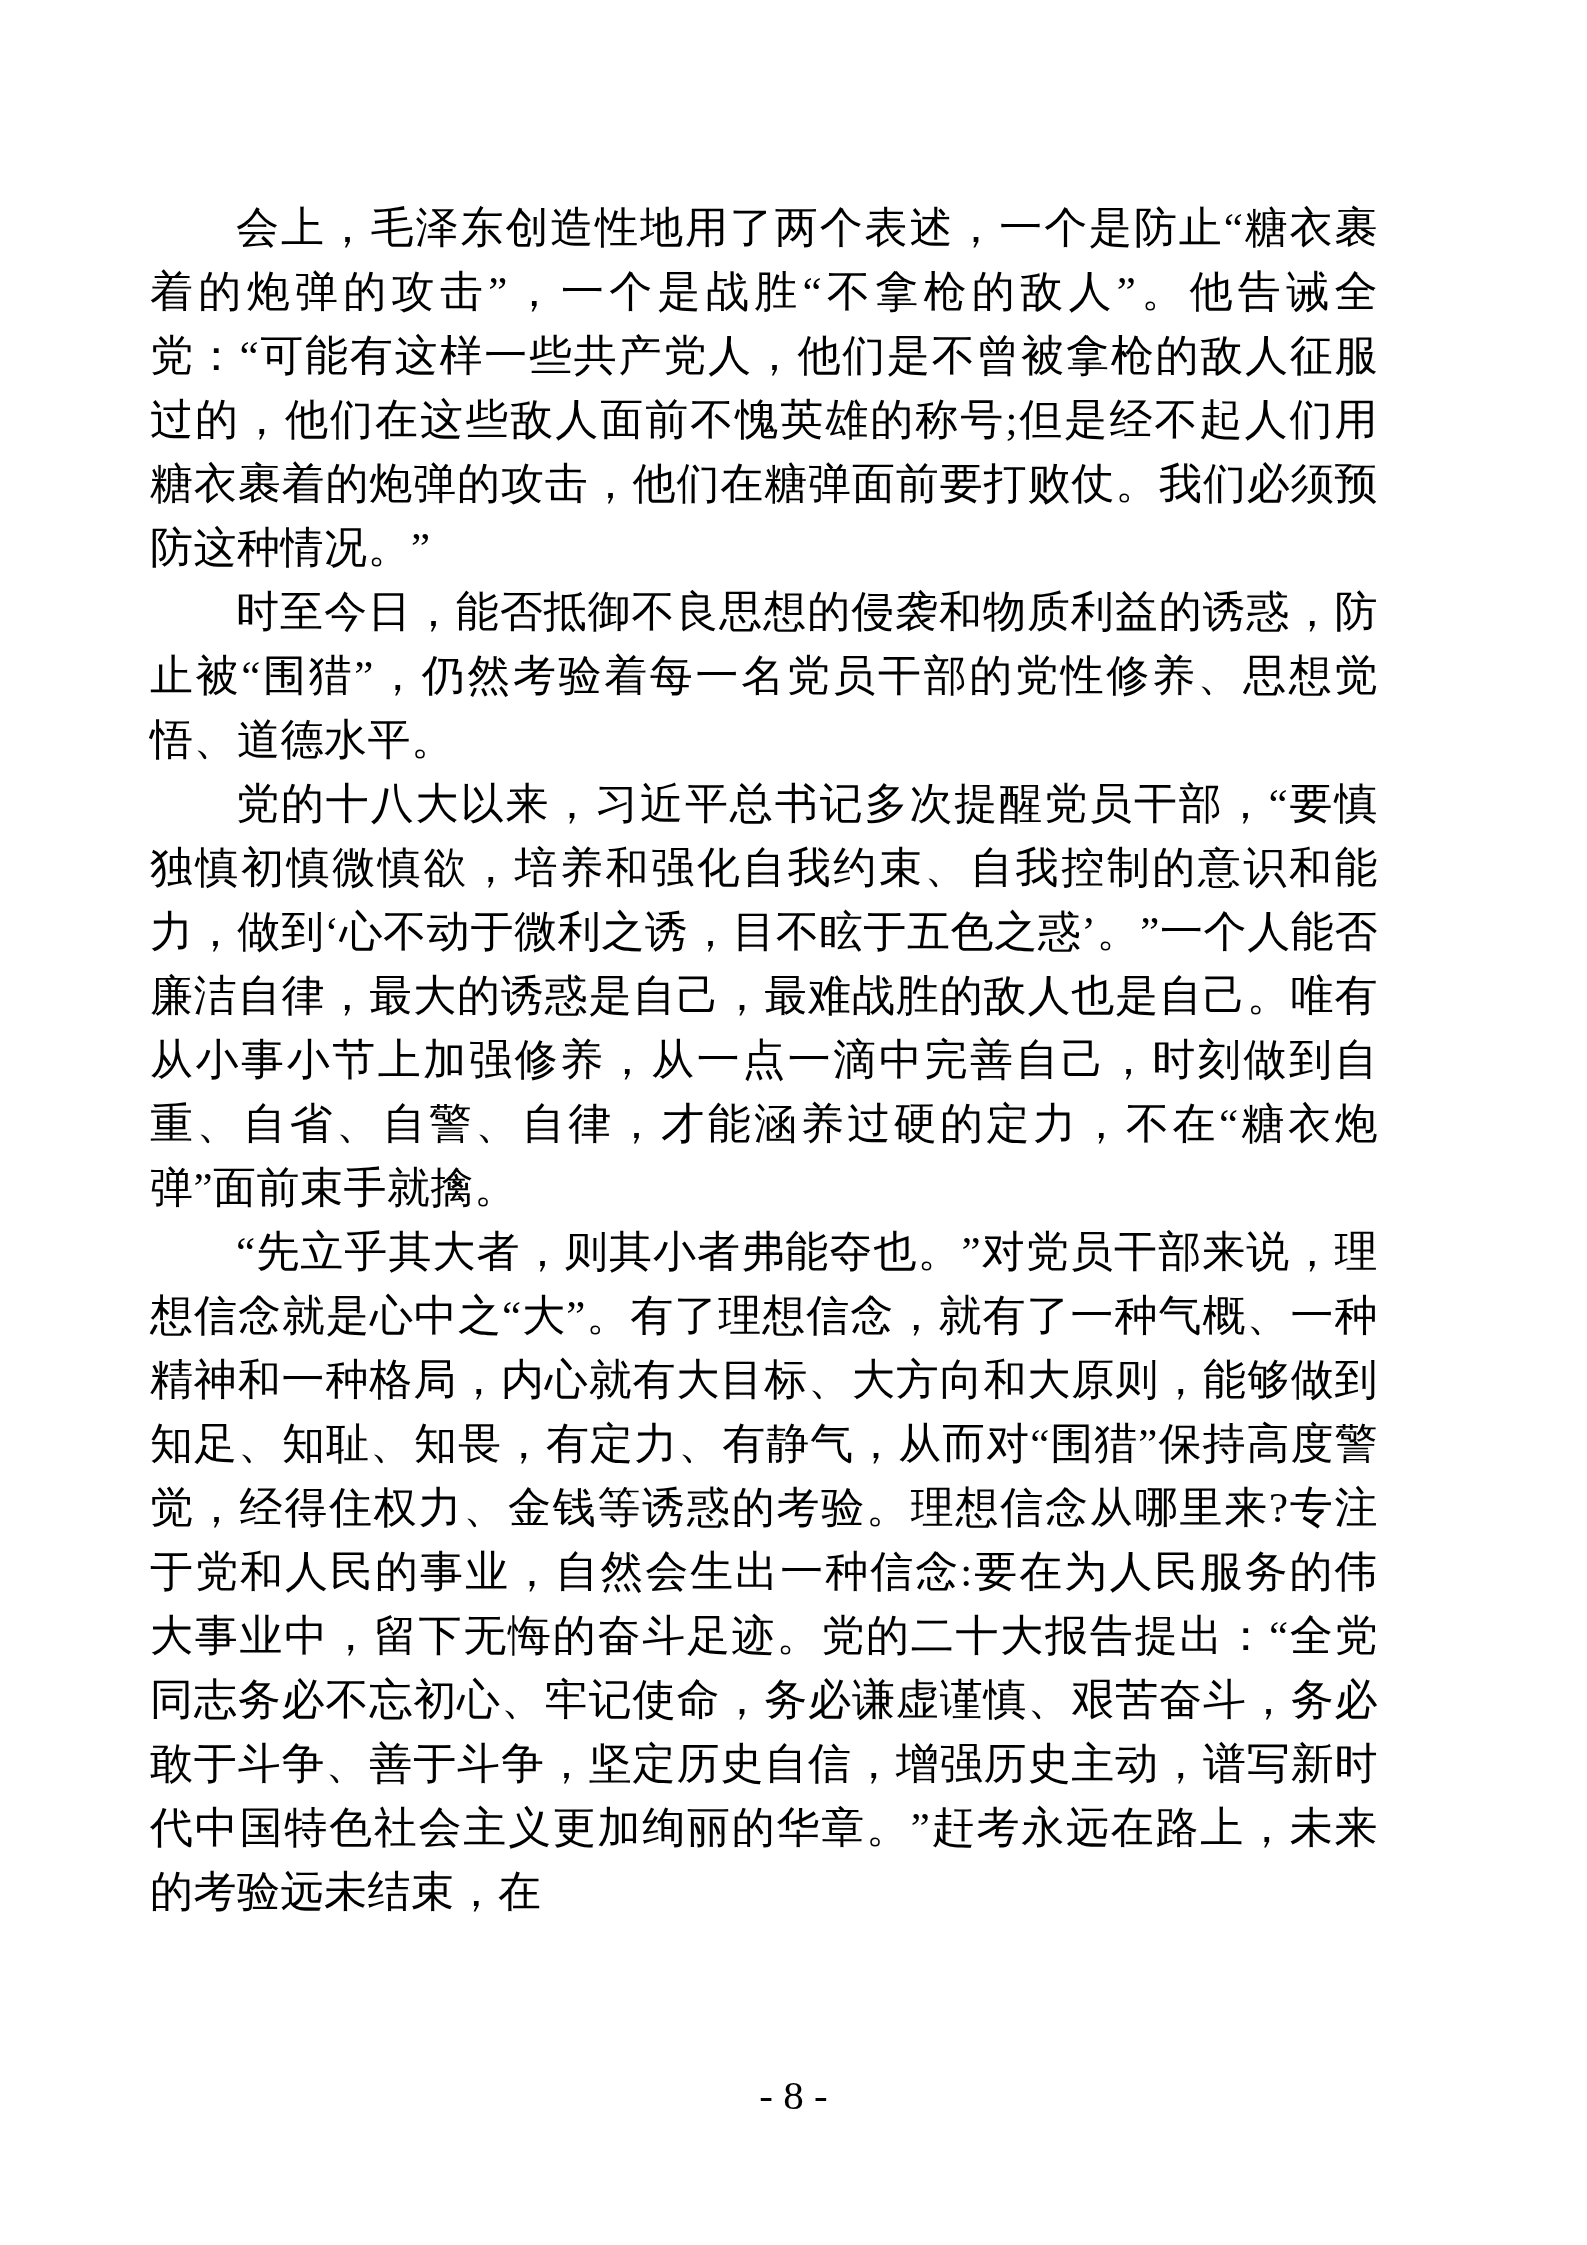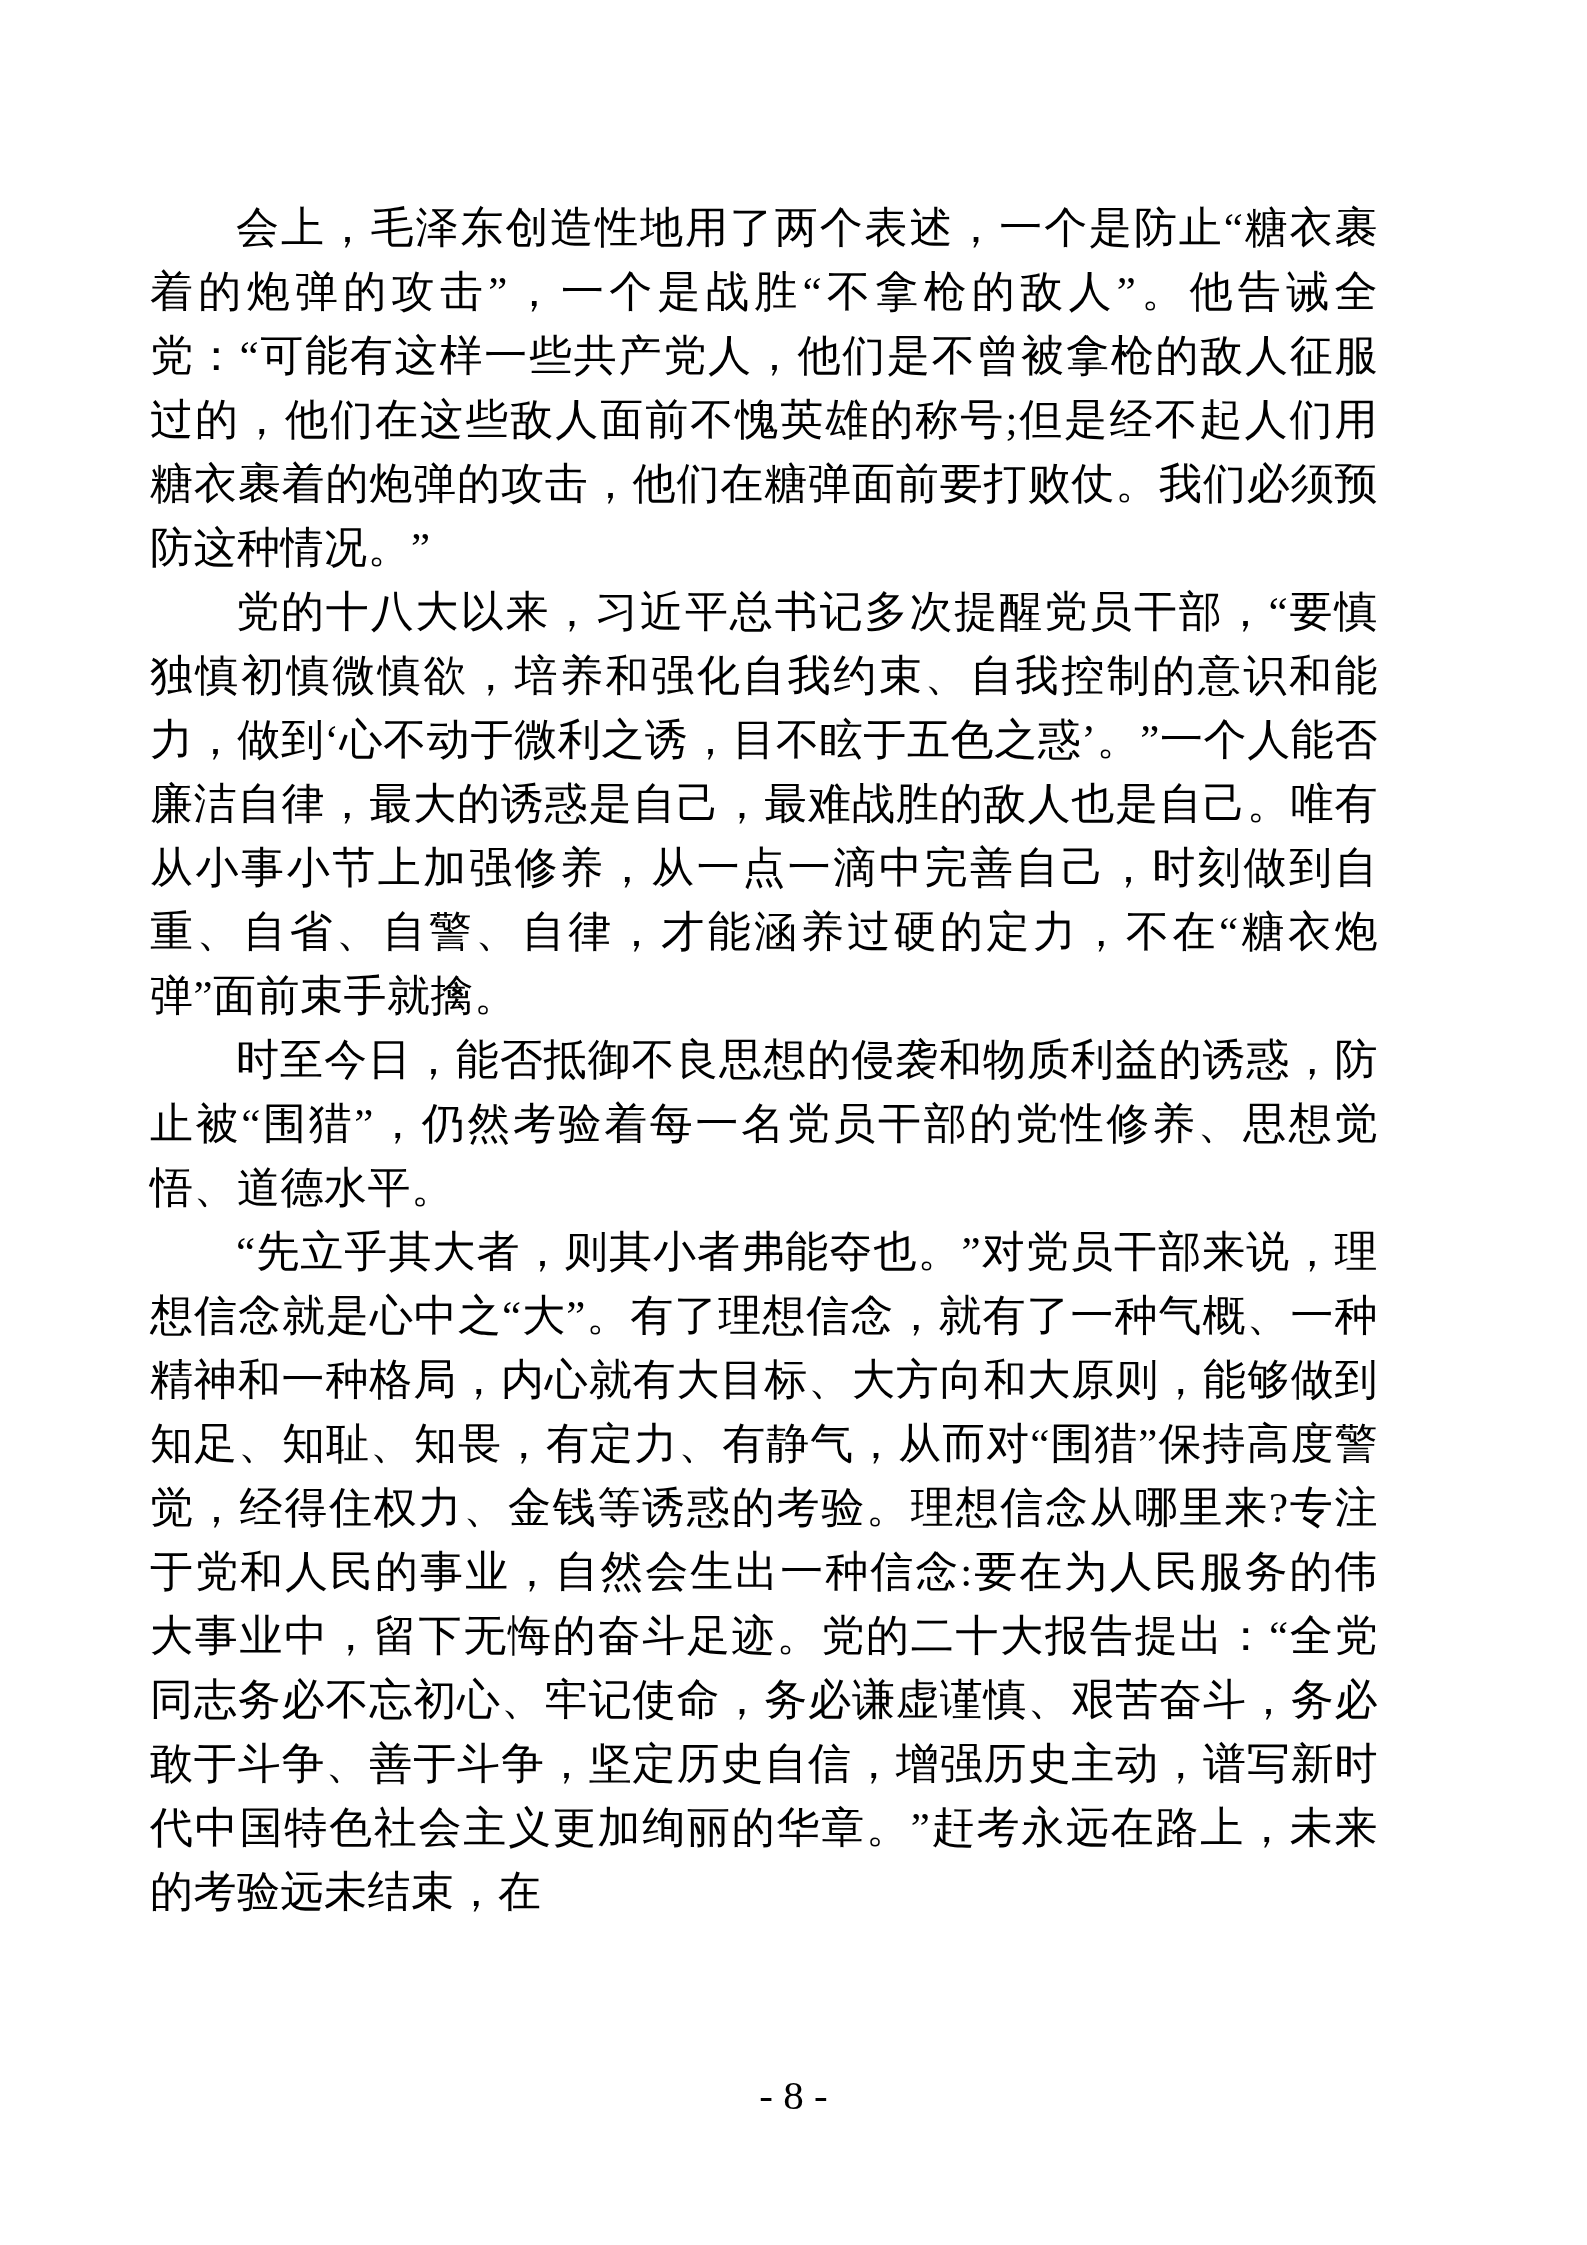--- a/index.html
+++ b/index.html
@@ -50,18 +50,18 @@
     line-height: 50px;
     color: #000000;
   }
 </style>
 </head>
 <body>
 
 <div class="page">
   <div class="doc-body">
     <p>会上，毛泽东创造性地用了两个表述，一个是防止“糖衣裹着的炮弹的攻击”，一个是战胜“不拿枪的敌人”。他告诫全党：“可能有这样一些共产党人，他们是不曾被拿枪的敌人征服过的，他们在这些敌人面前不愧英雄的称号;但是经不起人们用糖衣裹着的炮弹的攻击，他们在糖弹面前要打败仗。我们必须预防这种情况。”</p>
+    <p>时至今日，能否抵御不良思想的侵袭和物质利益的诱惑，防止被“围猎”，仍然考验着每一名党员干部的党性修养、思想觉悟、道德水平。</p>
     <p>党的十八大以来，习近平总书记多次提醒党员干部，“要慎独慎初慎微慎欲，培养和强化自我约束、自我控制的意识和能力，做到‘心不动于微利之诱，目不眩于五色之惑’。”一个人能否廉洁自律，最大的诱惑是自己，最难战胜的敌人也是自己。唯有从小事小节上加强修养，从一点一滴中完善自己，时刻做到自重、自省、自警、自律，才能涵养过硬的定力，不在“糖衣炮弹”面前束手就擒。</p>
-    <p>时至今日，能否抵御不良思想的侵袭和物质利益的诱惑，防止被“围猎”，仍然考验着每一名党员干部的党性修养、思想觉悟、道德水平。</p>
     <p>“先立乎其大者，则其小者弗能夺也。”对党员干部来说，理想信念就是心中之“大”。有了理想信念，就有了一种气概、一种精神和一种格局，内心就有大目标、大方向和大原则，能够做到知足、知耻、知畏，有定力、有静气，从而对“围猎”保持高度警觉，经得住权力、金钱等诱惑的考验。理想信念从哪里来?专注于党和人民的事业，自然会生出一种信念:要在为人民服务的伟大事业中，留下无悔的奋斗足迹。党的二十大报告提出：“全党同志务必不忘初心、牢记使命，务必谦虚谨慎、艰苦奋斗，务必敢于斗争、善于斗争，坚定历史自信，增强历史主动，谱写新时代中国特色社会主义更加绚丽的华章。”赶考永远在路上，未来的考验远未结束，在</p>
   </div>
   <div class="page-footer">- 8 -</div>
 </div>
 
 </body></html>

